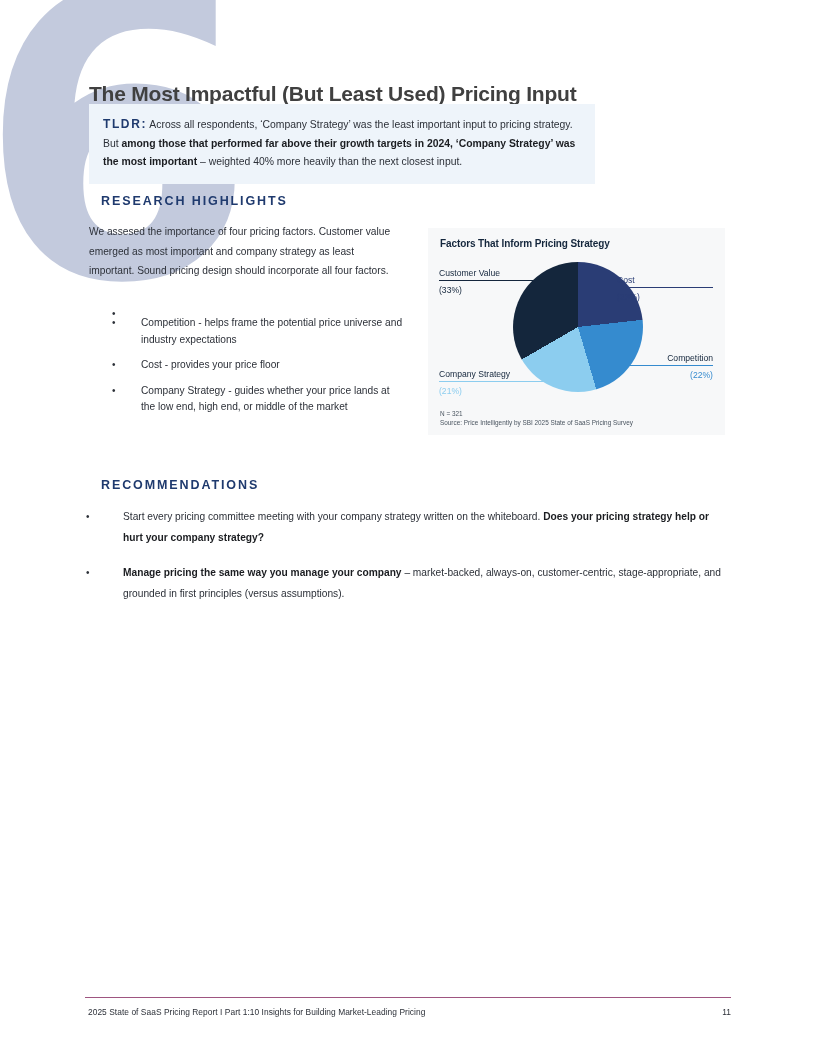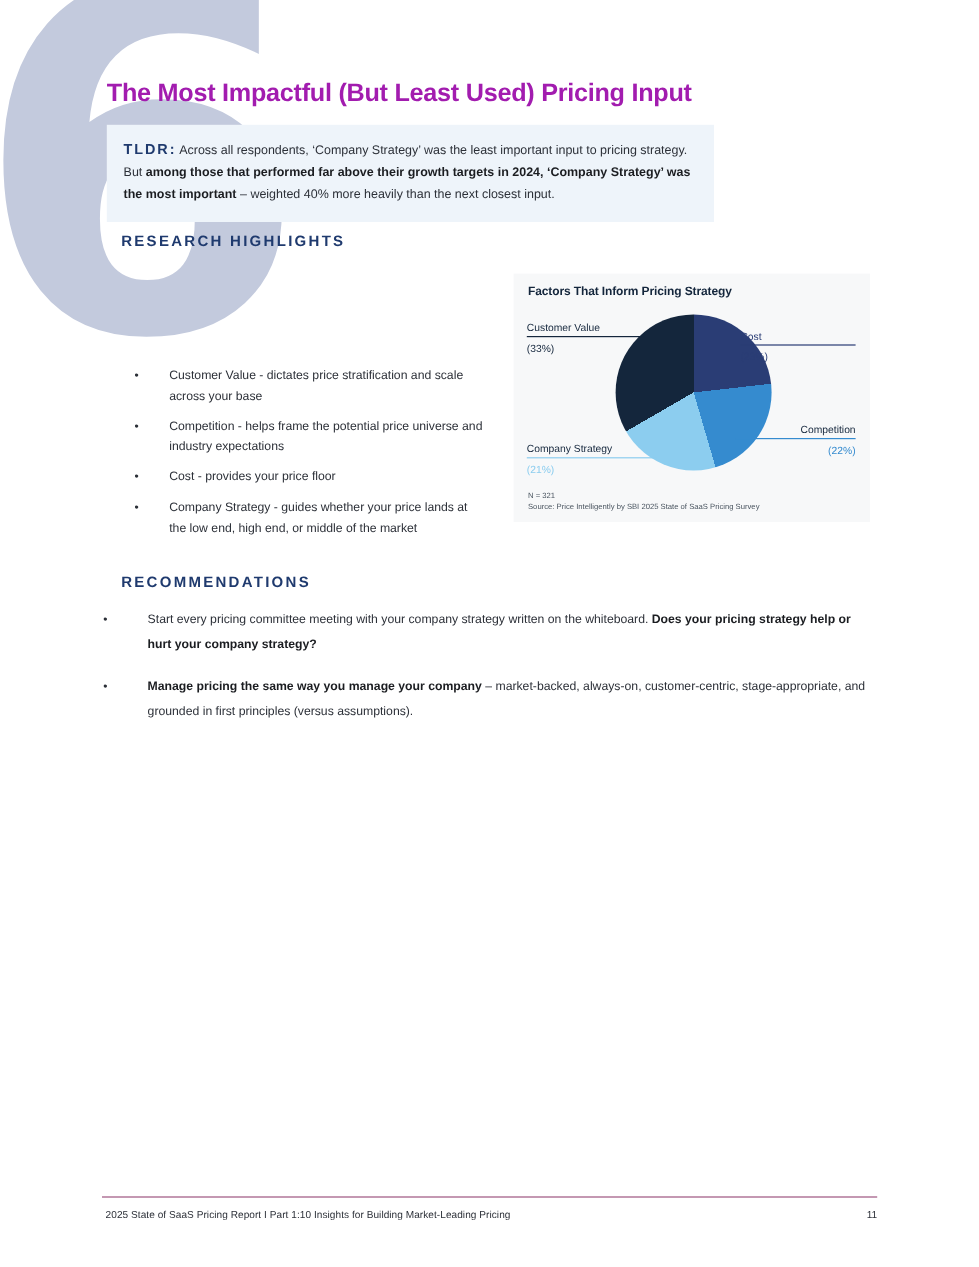--- a/index.html
+++ b/index.html
@@ -34,25 +34,25 @@
   .page {
     position: absolute;
     inset: 0;
     z-index: 1;
   }
 
   
   .page-title {
     position: absolute;
     left: 89px;
-    top: 66px;
+    top: 82px;
     width: 640px;
     font-size: 21px;
     font-weight: 700;
-    color: #a21caf;
+    color: #404040;
     letter-spacing: -0.22px;
   }
 
   
   .tldr-box {
     position: absolute;
     left: 89px;
     top: 104px;
     width: 506px;
     min-height: 62px;
@@ -252,23 +252,24 @@
 <div class="page">
 
   <div class="page-title">The Most Impactful (But Least Used) Pricing Input</div>
 
   <div class="tldr-box">
     <div class="tldr-text"><span class="tldr-label">TLDR:</span><span> Across all respondents, ‘Company Strategy’ was the least important input to pricing strategy. But </span><span class="tldr-strong">among those that performed far above their growth targets in 2024, ‘Company Strategy’ was the most important</span><span> – weighted 40% more heavily than the next closest input.</span></div>
   </div>
 
   <div class="section-heading" id="rh-heading">RESEARCH HIGHLIGHTS</div>
 
+  <div class="rh-para">We assesed the importance of four pricing factors. Customer value emerged as most important and company strategy as least important. Sound pricing design should incorporate all four factors.</div>
 
   <ul class="rh-list">
-    <li><span class="bullet">•</span><span>Customer Value - dictates price stratification and scale across your base</span></li>
+    <li><span class="bullet">•</span></li>
     <li><span class="bullet">•</span><span>Competition - helps frame the potential price universe and industry expectations</span></li>
     <li><span class="bullet">•</span><span>Cost - provides your price floor</span></li>
     <li><span class="bullet">•</span><span>Company Strategy - guides whether your price lands at the low end, high end, or middle of the market</span></li>
   </ul>
 
   <div class="chart-card">
     <div class="chart-title">Factors That Inform Pricing Strategy</div>
 
     <div class="pie-wrap">
       <div class="pie" id="pie-graphic" style="background: conic-gradient(rgb(42, 61, 117) 0deg, rgb(42, 61, 117) 83.636deg, rgb(53, 139, 207) 83.636deg, rgb(53, 139, 207) 163.636deg, rgb(140, 205, 239) 163.636deg, rgb(140, 205, 239) 240deg, rgb(20, 38, 60) 240deg, rgb(20, 38, 60) 360deg);"></div>

